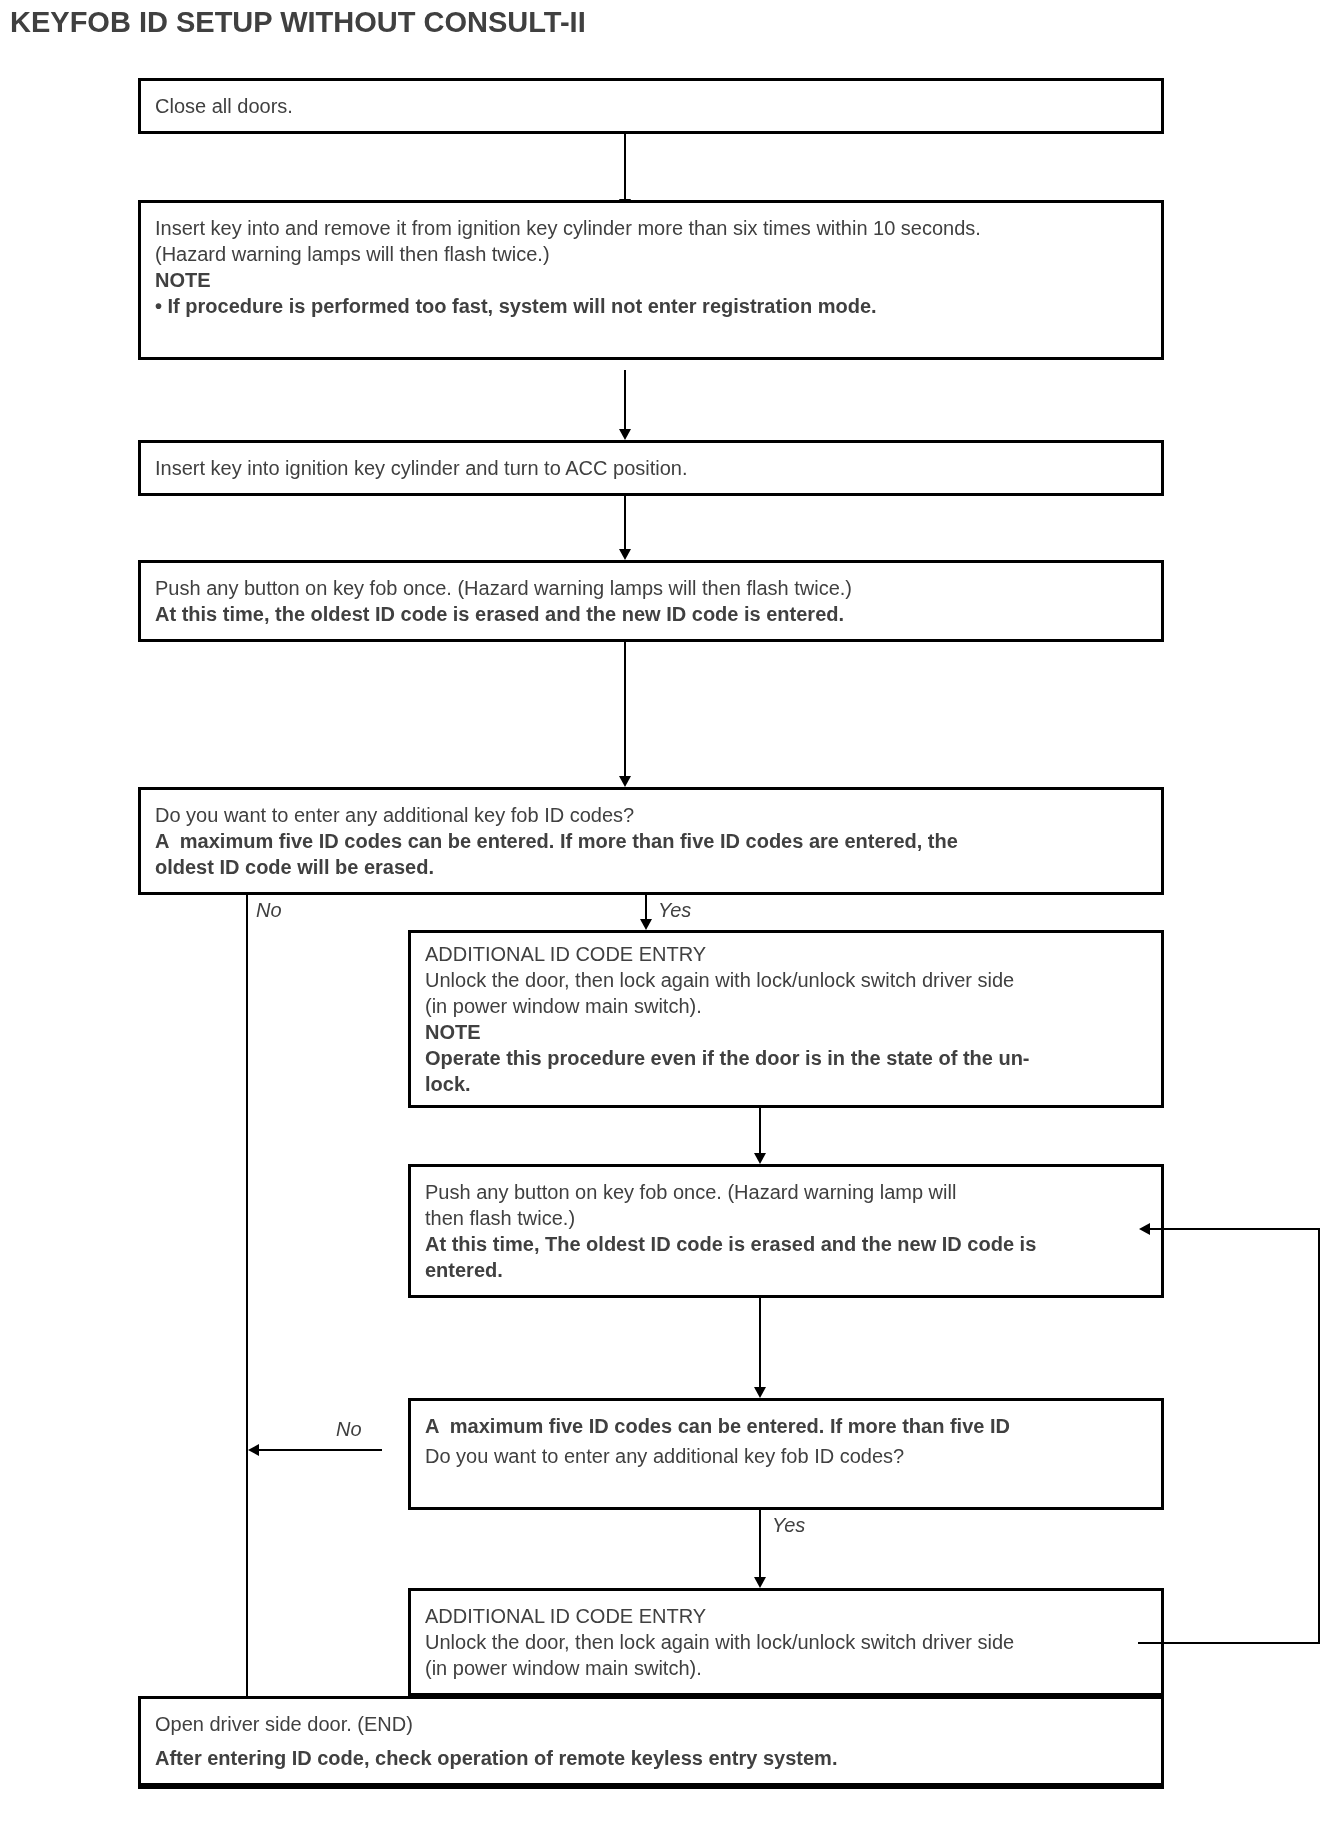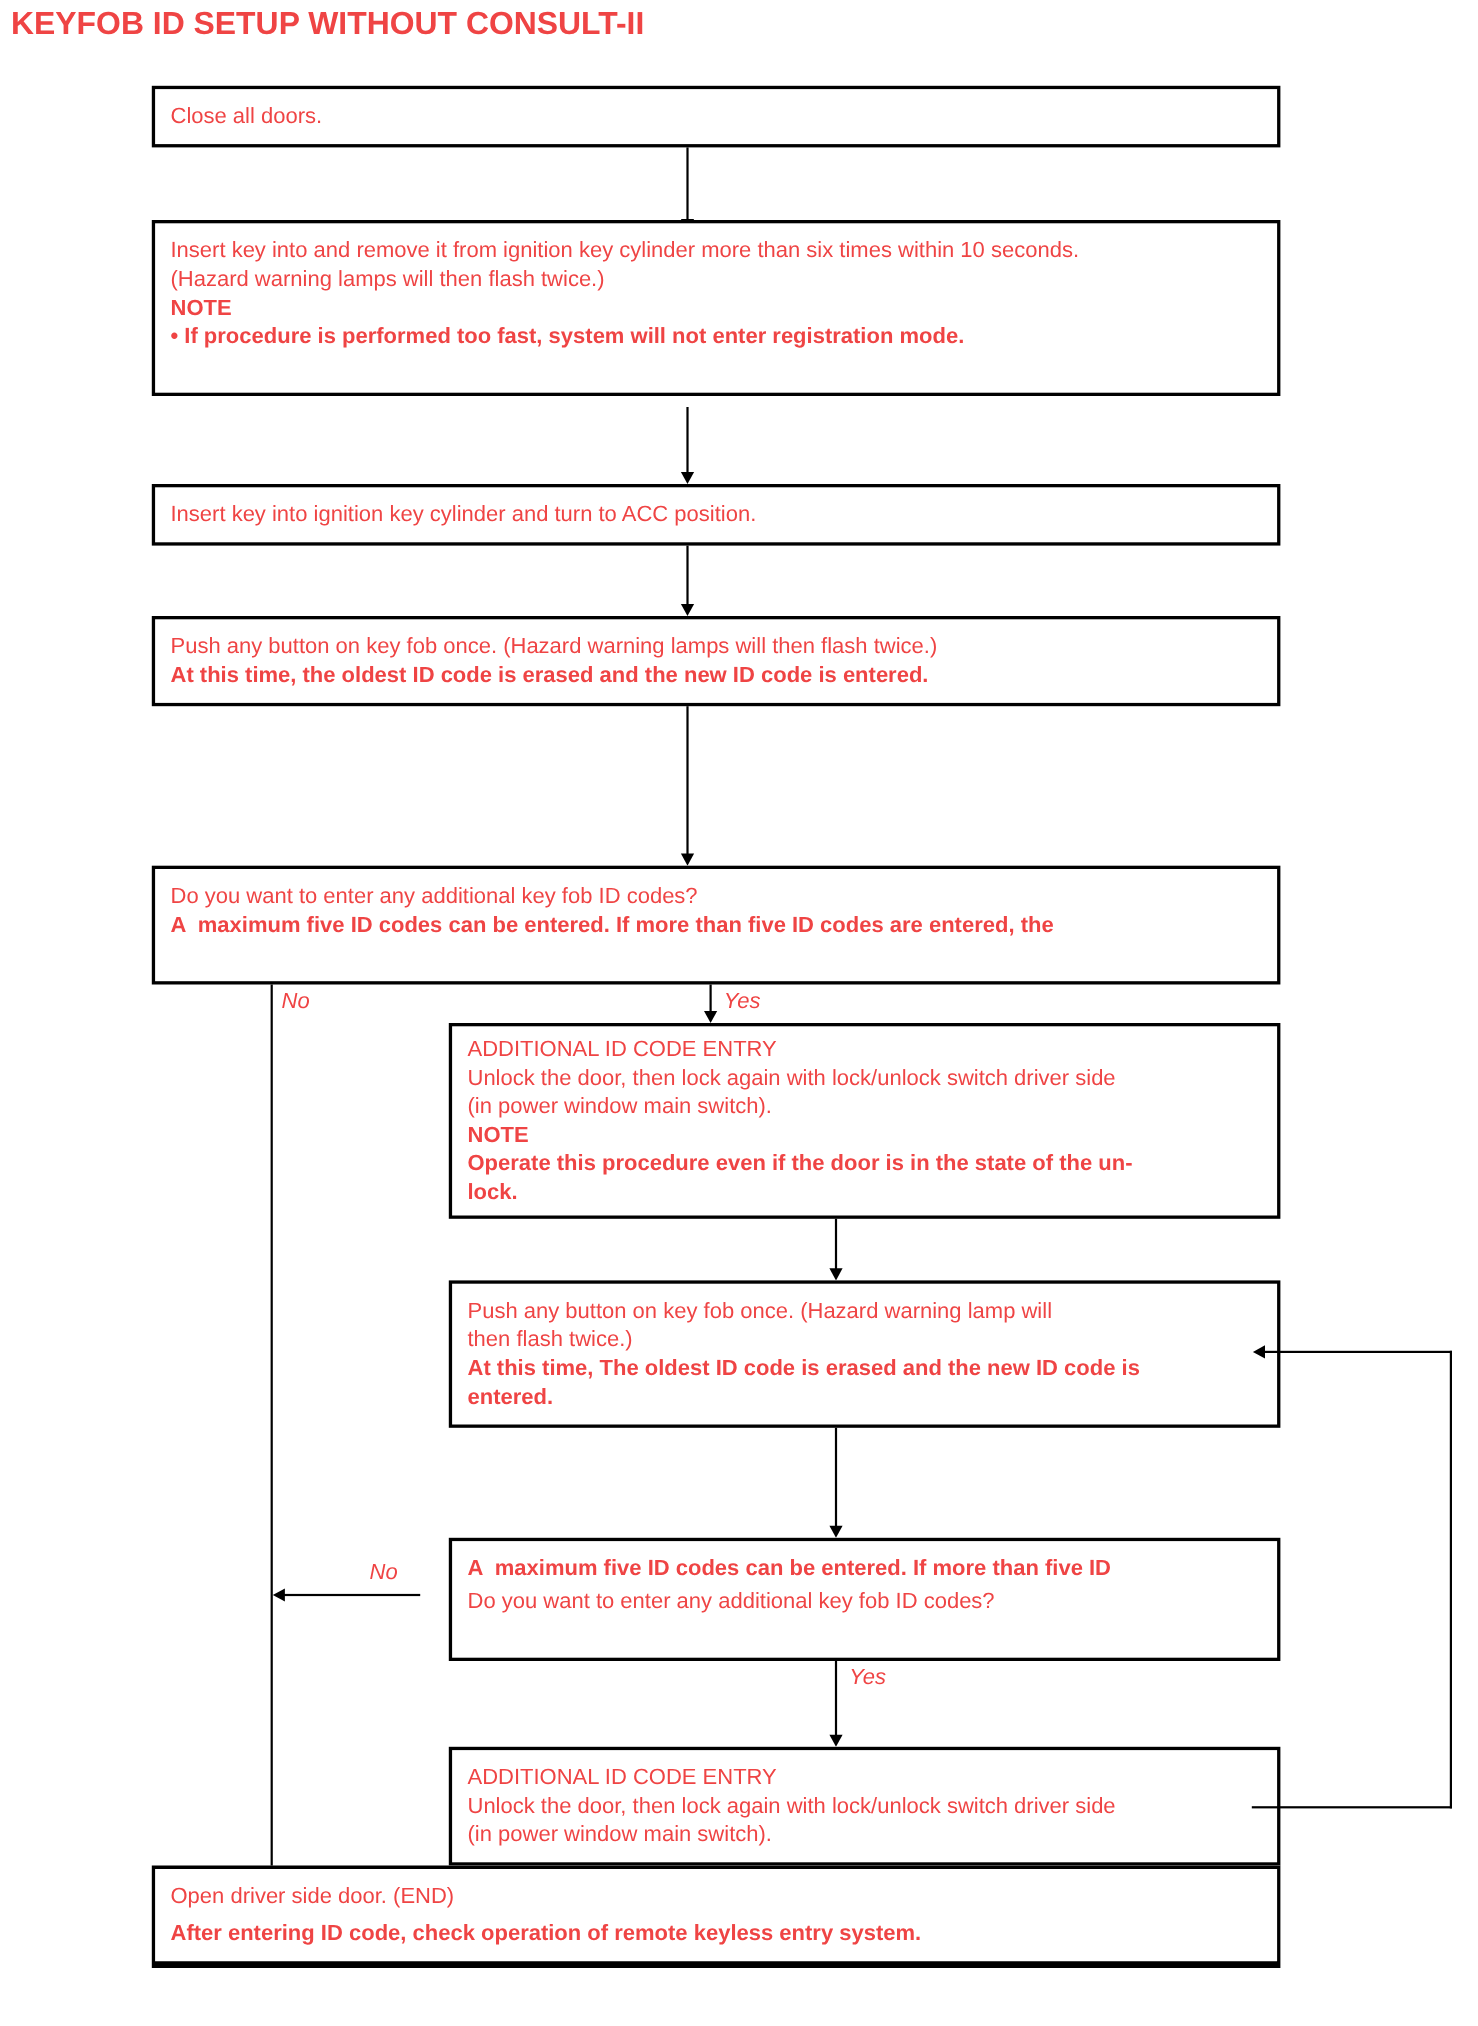--- a/index.html
+++ b/index.html
@@ -2,21 +2,21 @@
 <html><head>
 <meta charset="utf-8">
 <style>
   html,body{margin:0;padding:0;background:#ffffff;}
   #page{
     position:relative;
     width:1344px;
     height:1842px;
     background:#ffffff;
     font-family:"Liberation Sans", sans-serif;
-    color:#ef4444;
+    color:#404040;
     overflow:hidden;
   }
   #title{
     position:absolute;
     left:10px;
     top:6px;
     font-size:29px;
     font-weight:bold;
     letter-spacing:0px;
     white-space:pre;
@@ -94,20 +94,21 @@
     <div class="ln">Push any button on key fob once. (Hazard warning lamps will then flash twice.)</div>
     <div class="ln b">At this time, the oldest ID code is erased and the new ID code is entered.</div>
   </div>
 
   <div class="vline" style="left:624px;top:642px;height:135px;"></div>
   <div class="arr-down" style="left:619px;top:776px;"></div>
 
   <div class="box" style="left:112px;top:787px;width:1026px;height:108px;">
     <div class="ln">Do you want to enter any additional key fob ID codes?</div>
     <div class="ln b">A  maximum five ID codes can be entered. If more than five ID codes are entered, the</div>
+    <div class="ln b">oldest ID code will be erased.</div>
   </div>
 
   <div class="branch-label" style="left:256px;top:899px;">No</div>
   <div class="vline" style="left:246px;top:895px;height:832px;"></div>
   <div class="arr-down" style="left:241px;top:1725px;"></div>
 
   <div class="branch-label" style="left:658px;top:899px;">Yes</div>
   <div class="vline" style="left:645px;top:895px;height:26px;"></div>
   <div class="arr-down" style="left:640px;top:919px;"></div>
 

